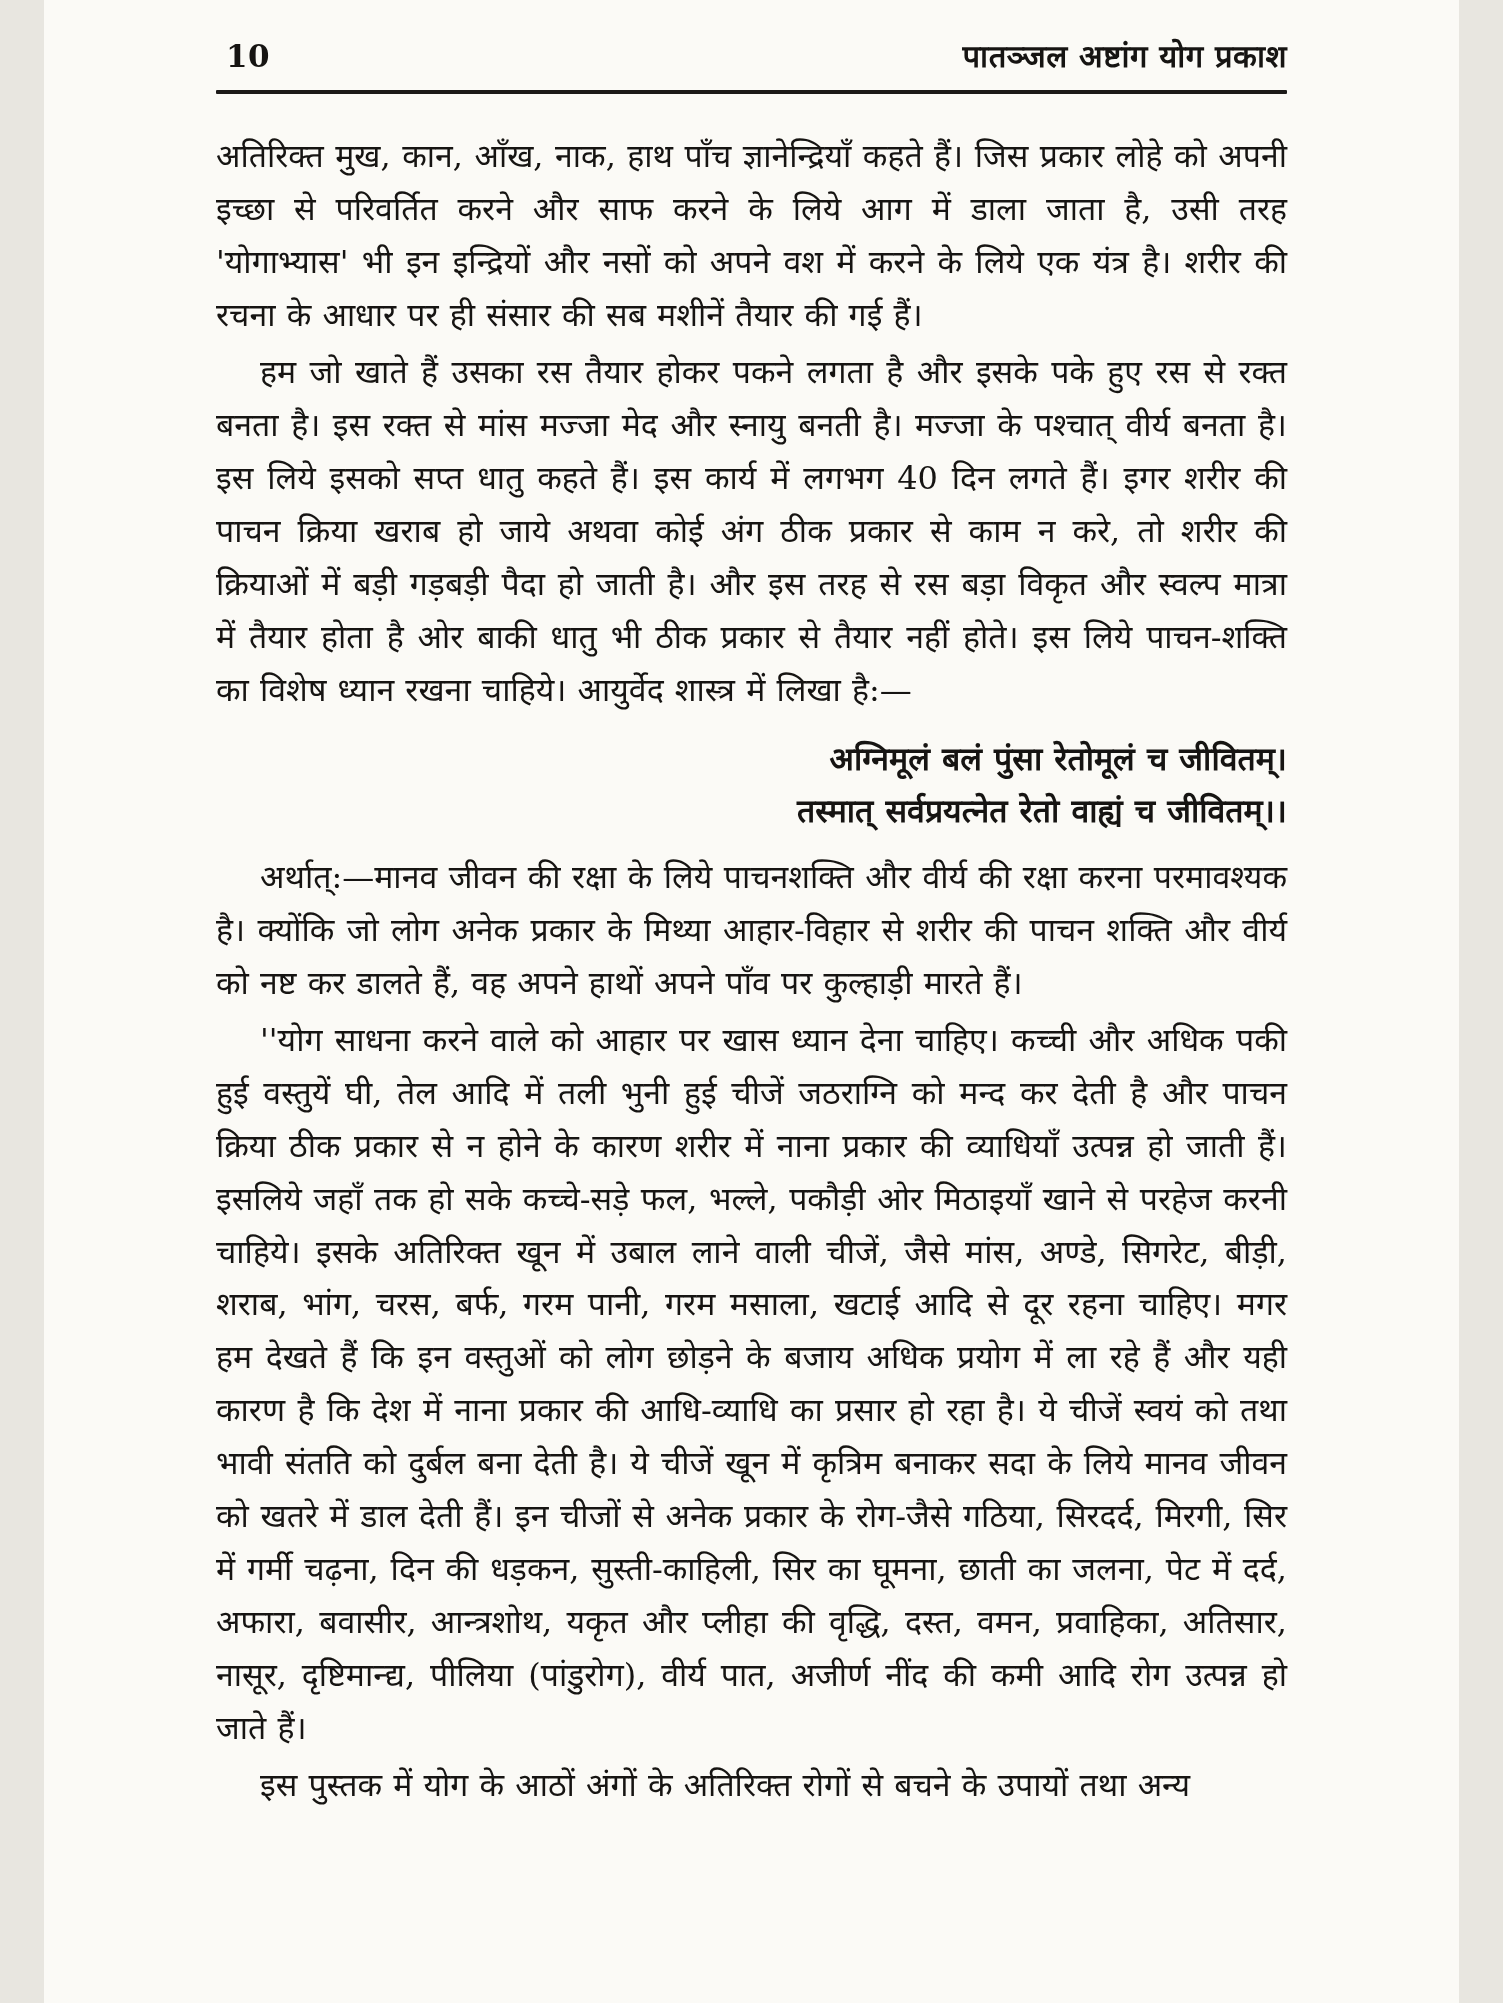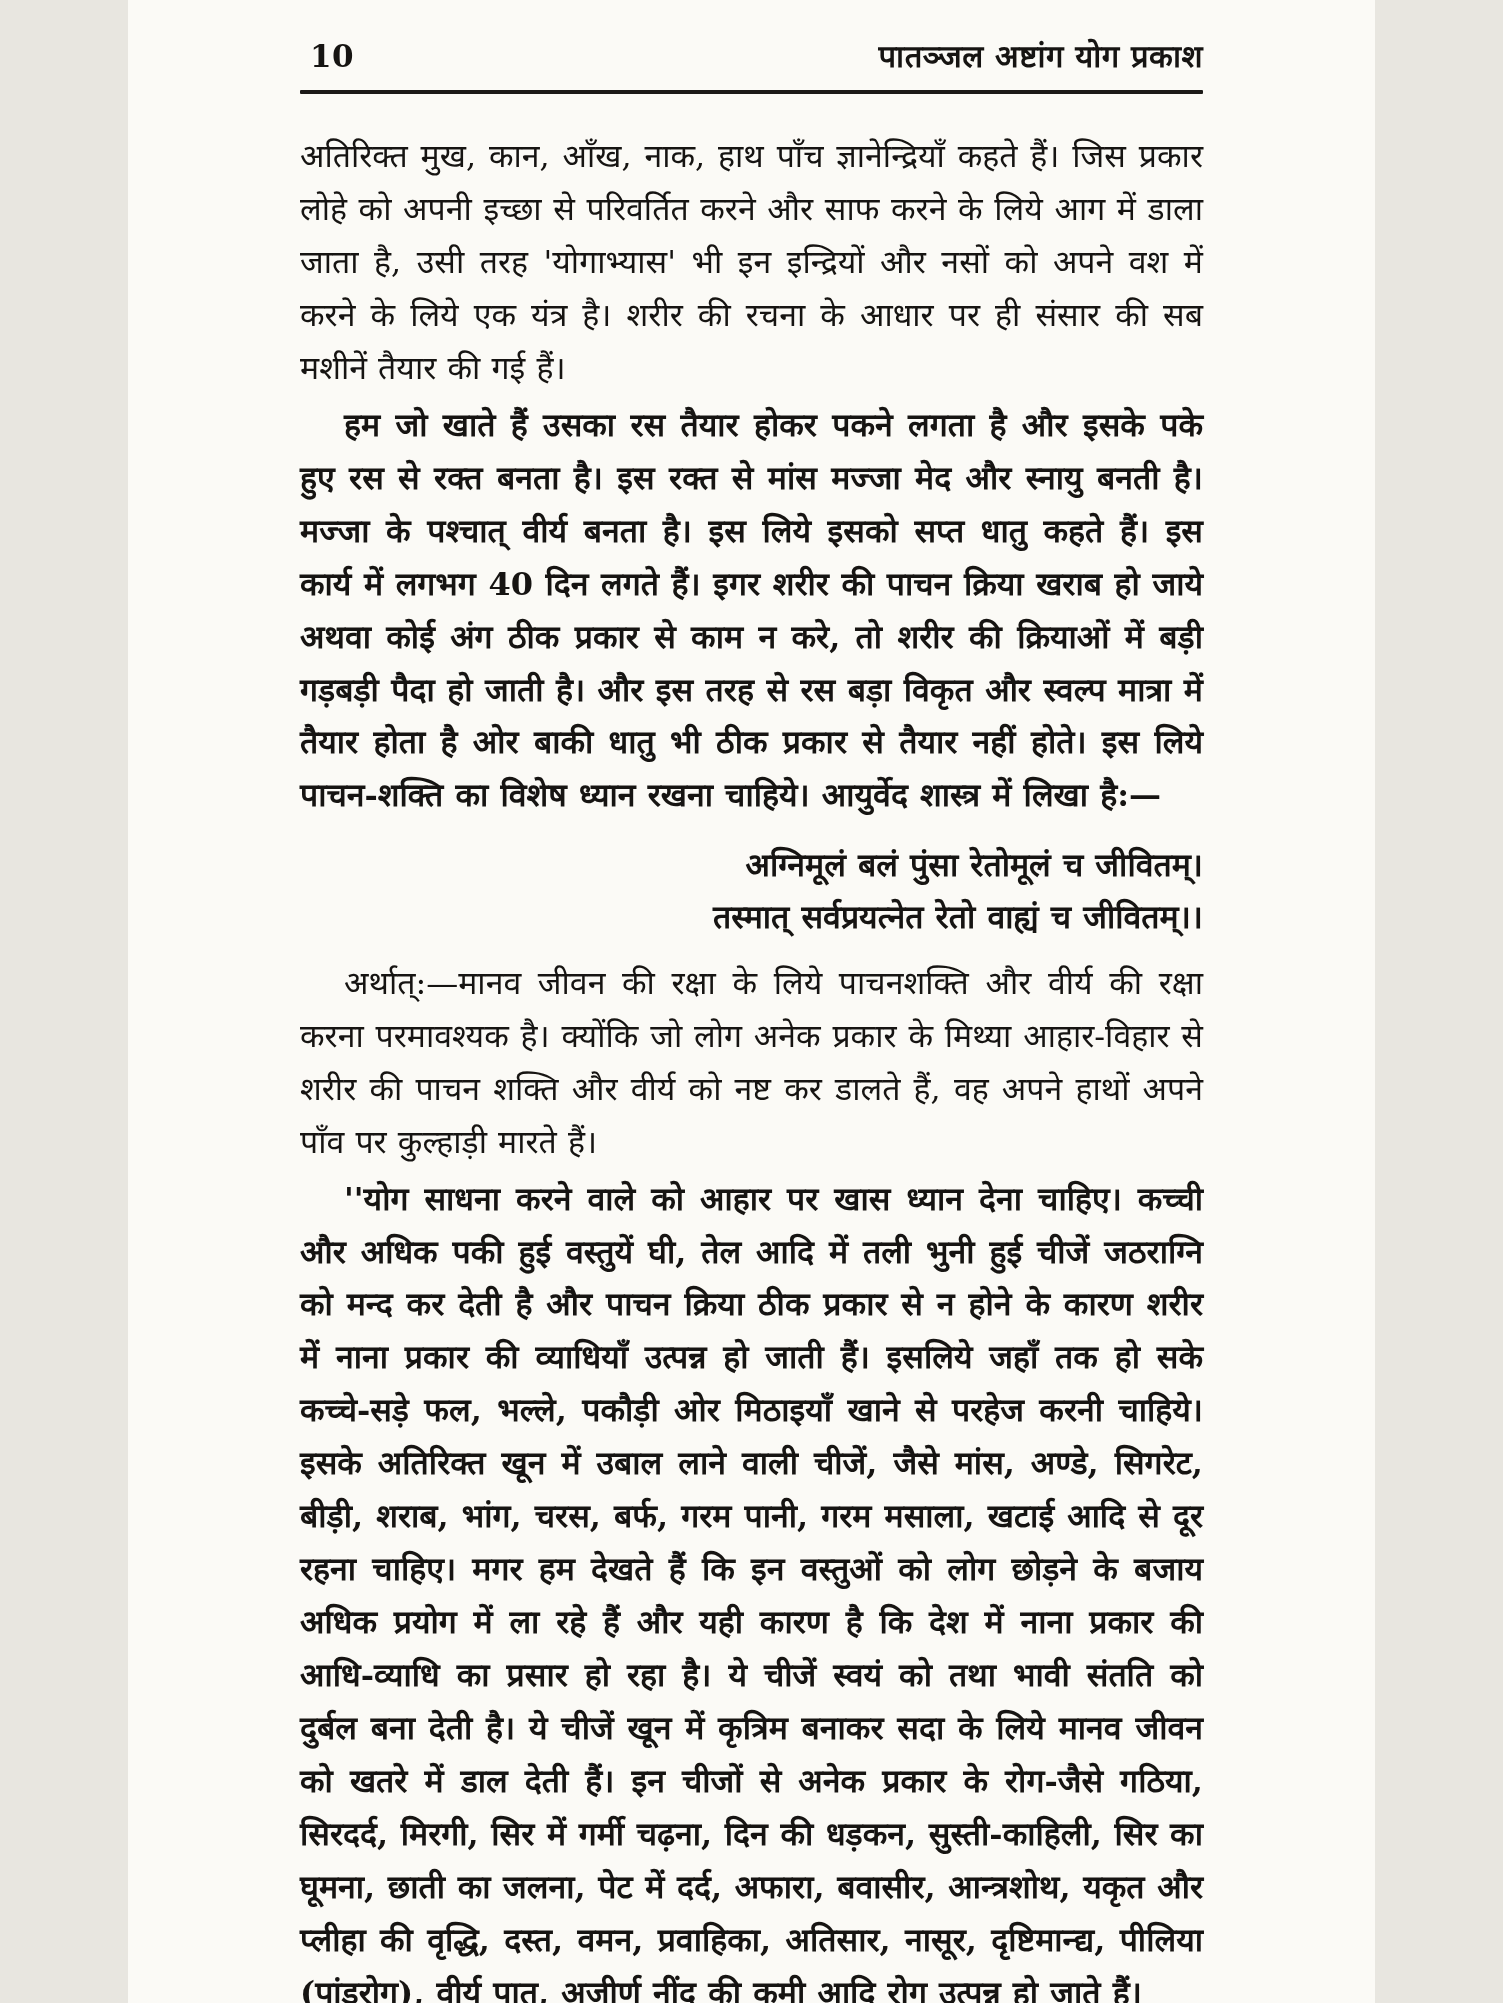--- a/index.html
+++ b/index.html
@@ -5,21 +5,21 @@
 <style>
   * { margin: 0; padding: 0; box-sizing: border-box; }
 
   html, body {
     background: #e8e6e0;
     font-family: "DejaVu Serif", "Liberation Serif", serif;
   }
 
   .page {
     position: relative;
-    width: 1247px;
+    width: 1415px;
     height: 2003px;
     margin: 0 auto;
     background: #fbfaf6;
     color: #161412;
     overflow: hidden;
   }
 
   .page-inner {
     padding: 34px 172px 0 172px;
   }
@@ -60,21 +60,20 @@
     text-indent: 44px;
     margin: 0;
   }
 
   .para.no-indent {
     text-indent: 0;
   }
 
   .para + .para {
     margin-top: 4px;
-    font-weight: bold;
   }
 
   .verse {
     text-align: right;
     font-weight: bold;
     margin: 18px 0 14px 0;
     line-height: 1.6;
   }
 
   .verse-line {

